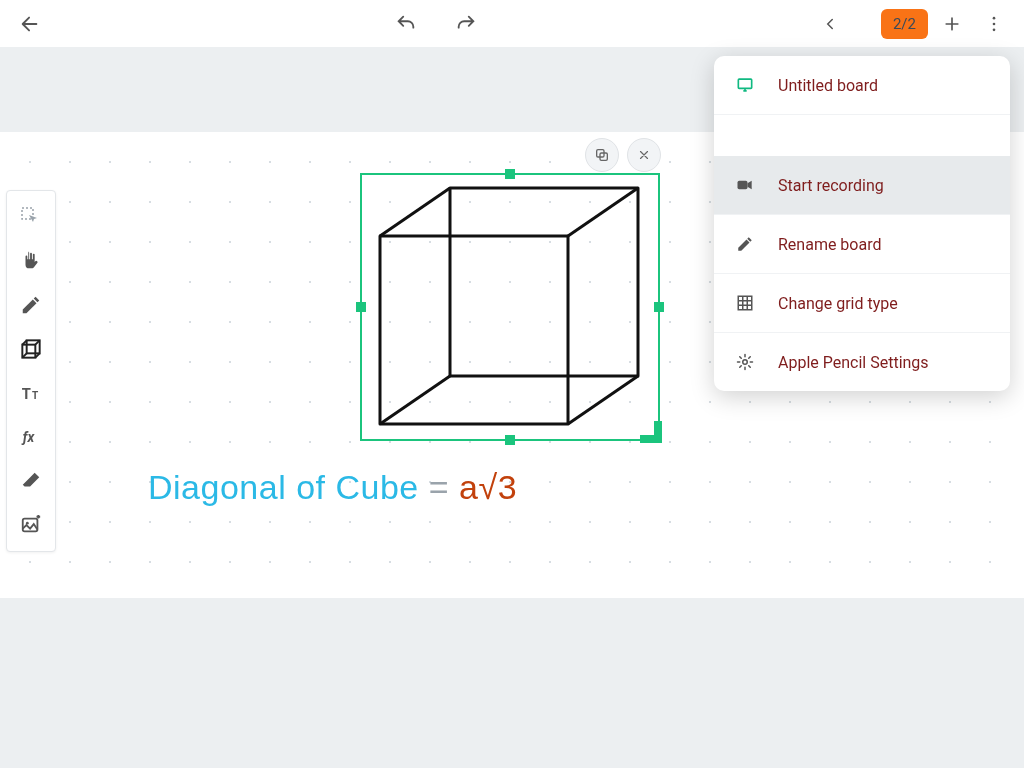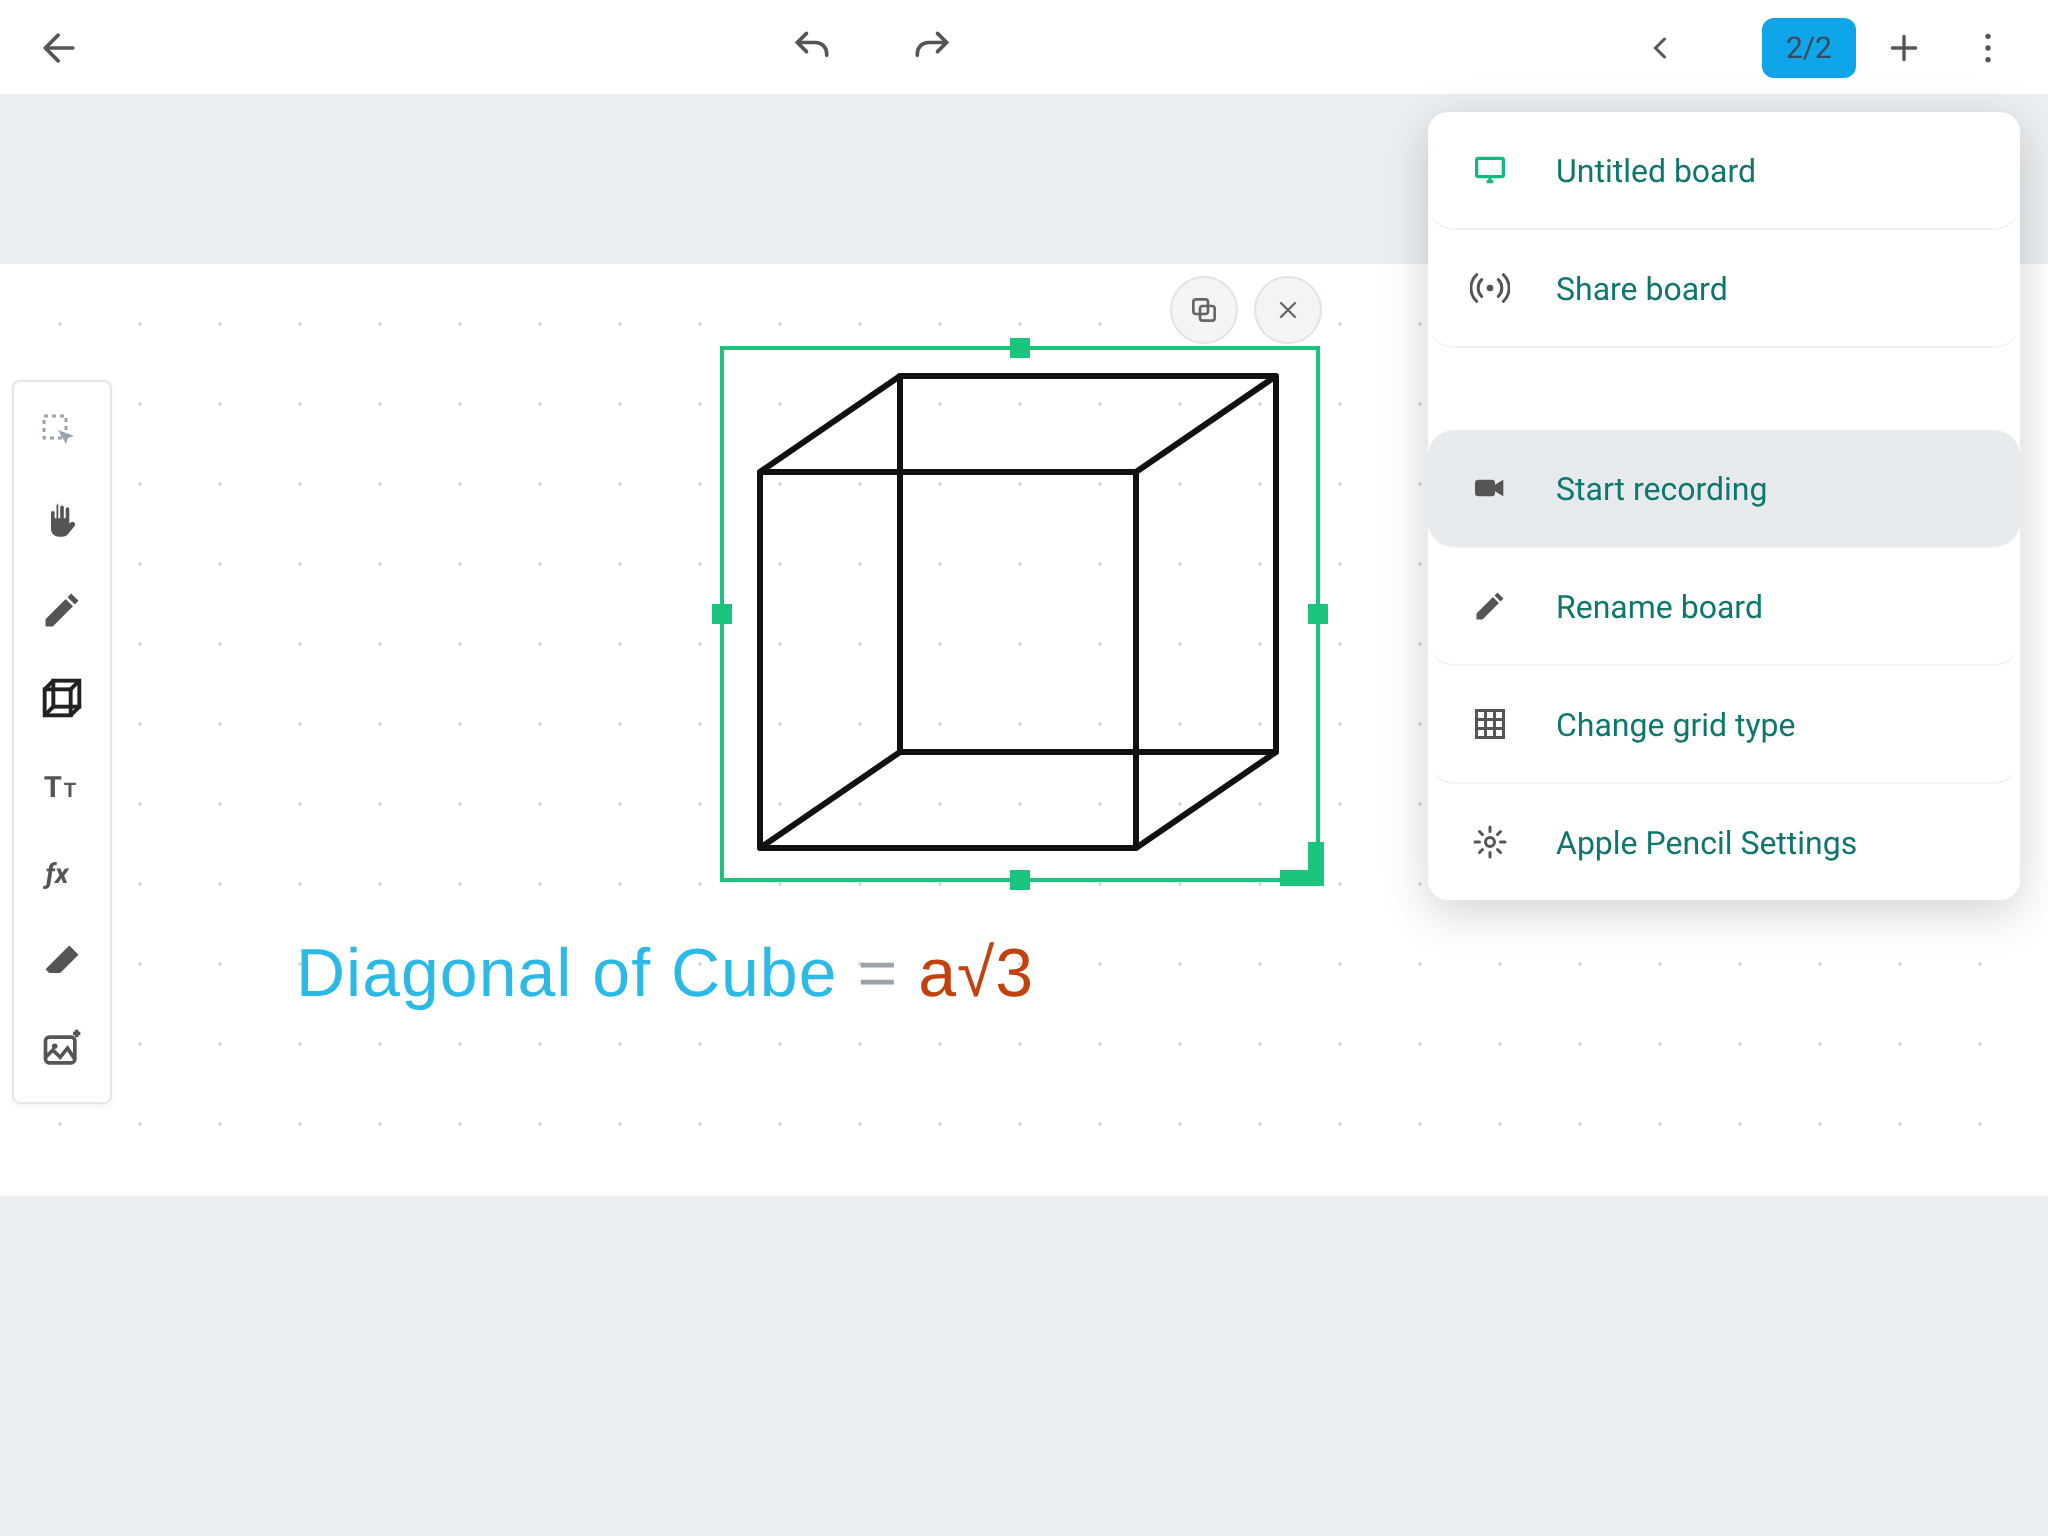--- a/index.html
+++ b/index.html
@@ -13,21 +13,21 @@
     border-bottom: 1px solid #eceff1;
   }
   .topbar .left { width: 60px; display:flex; justify-content:center;}
   .topbar .center { flex: 1; display: flex; justify-content: center; gap: 24px; }
   .topbar .right { display: flex; align-items: center; gap: 6px; padding-right: 12px; }
   .icon-btn {
     width: 36px; height: 36px; display: flex; align-items: center; justify-content: center;
     border-radius: 6px; cursor: pointer; color: #555;
   }
   .page-pill {
-    background: #0ea5e9; border-radius: 6px; padding: 6px 12px;
+    background: #f97316; border-radius: 6px; padding: 6px 12px;
     font-size: 15px; color: #3b4a59; display:flex; align-items:flex-end;margin-left:27px;
   }
 
   
   .gap { position:absolute; top:48px; left:0; right:0; height:84px; background:#eceff1; }
 
   
   .canvas-wrap {
     position: absolute; top: 132px; left: 0; right: 0; bottom: 170px;
     background: #fff;
@@ -98,22 +98,22 @@
   .eq-orange { color:#c2410c; }
 
   
   .menu {
     position:absolute; right:14px; top:56px; width:296px;
     background:#fff; border-radius:10px; box-shadow: 0 6px 24px rgba(0,0,0,0.18);
     overflow:hidden;
   }
   .menu-item {
     display:flex; align-items:center; gap:22px;
-    padding: 18px 20px; font-size:16px; color:#0f766e;
-    border-bottom:1px solid #f0f2f4; cursor:pointer;border-radius:13px;
+    padding: 18px 20px; font-size:16px; color:#7f1d1d;
+    border-bottom:1px solid #f0f2f4; cursor:pointer;
   }
   .menu-item:last-child { border-bottom:none;align-items:center;}
   .menu-item.highlight { background:#e7eaec;margin-top:41px; }
   .menu-item .mi-icon { width:22px; height:22px; display:flex; align-items:center; justify-content:center; color:#555;}
   .menu-item.first .mi-icon { color:#10B981;}
 </style>
 </head>
 <body>
 
 <div class="topbar">
@@ -268,29 +268,20 @@
 <div class="menu">
   <div class="menu-item first">
     <span class="mi-icon">
       <svg width="20" height="20" viewBox="0 0 24 24">
           <rect x="4" y="5" width="16" height="11" rx="1" fill="none" stroke="#10B981" stroke-width="2"></rect>
           <path d="M10 19h4M12 16v3" stroke="#10B981" stroke-width="2"></path>
         </svg>
     </span>
     <span>Untitled board</span>
   </div>
-  <div class="menu-item">
-    <span class="mi-icon">
-      <svg width="20" height="20" viewBox="0 0 24 24">
-          <circle cx="12" cy="12" r="2" fill="#555"></circle>
-          <path d="M7 7a7 7 0 000 10M17 7a7 7 0 010 10M4 4a11 11 0 000 16M20 4a11 11 0 010 16" fill="none" stroke="#555" stroke-width="1.8" stroke-linecap="round"></path>
-        </svg>
-    </span>
-    <span>Share board</span>
-  </div>
   <div class="menu-item highlight">
     <span class="mi-icon">
       <svg width="20" height="20" viewBox="0 0 24 24">
           <rect x="3" y="7" width="12" height="10" rx="2" fill="#555"></rect>
           <path d="M15 10l5-3v10l-5-3z" fill="#555"></path>
         </svg>
     </span>
     <span>Start recording</span>
   </div>
   <div class="menu-item">

